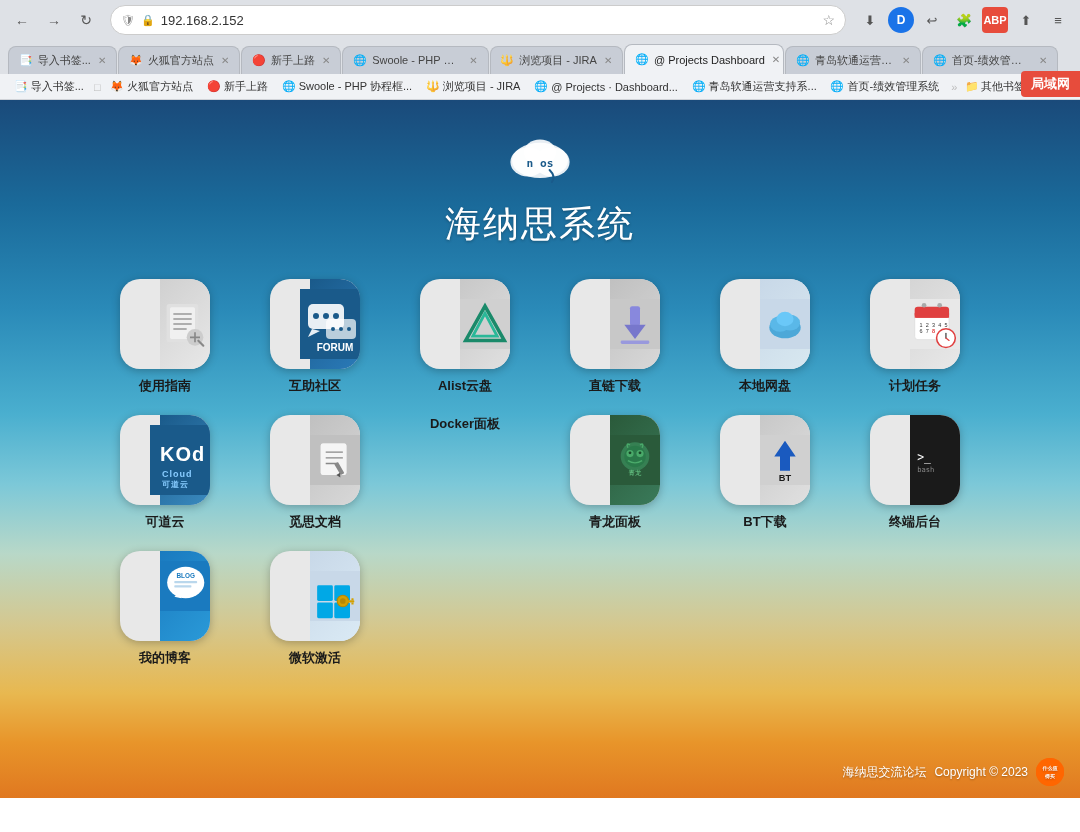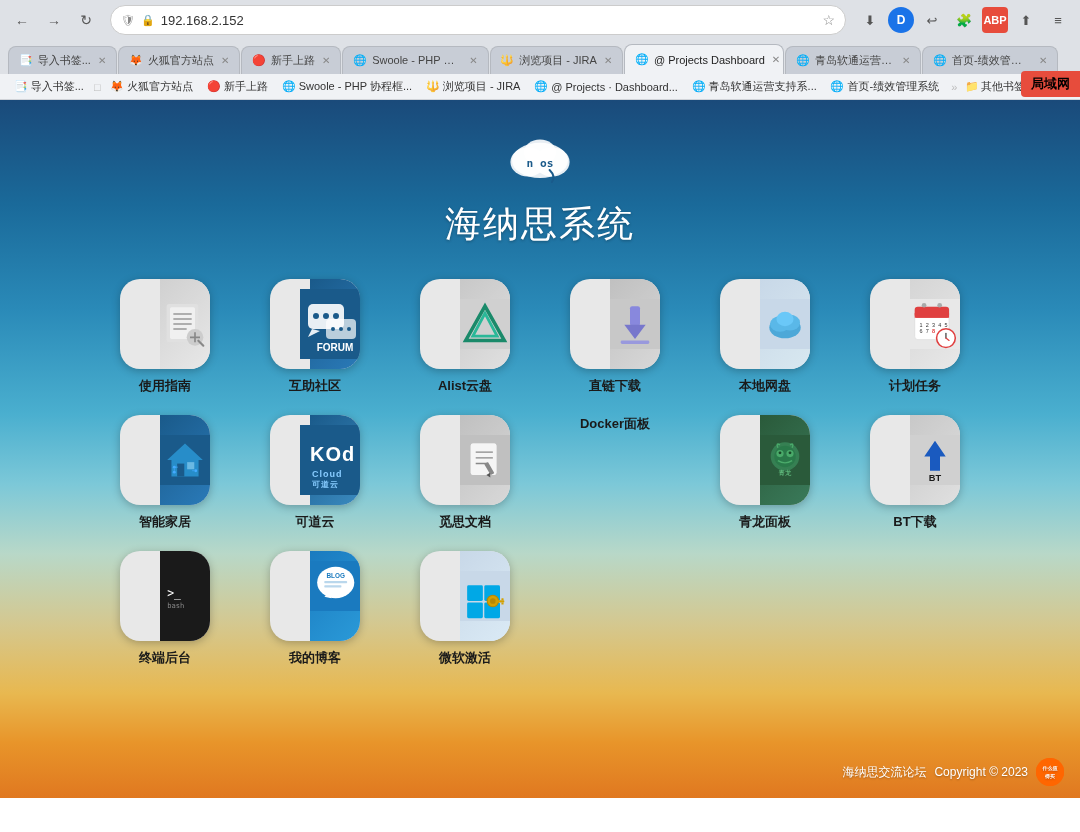--- a/index.html
+++ b/index.html
@@ -132,21 +132,21 @@
       padding: 2px 6px; border-radius: 4px; cursor: pointer; color: #333;
       font-size: 11px; white-space: nowrap;
     }
 
     
     .local-net-badge {
       position: absolute;
       top: 71px;
       right: 0;
       background: #e74c3c;
-      color: #000000;
+      color: #ffffff;
       font-size: 13px;
       font-weight: bold;
       padding: 4px 10px;
       border-radius: 4px 0 0 4px;
       z-index: 10;
     }
 
     
     .main-content {
       width: 100%;
@@ -566,41 +566,20 @@
 
             <circle cx="46" cy="50" r="12" fill="white" stroke="#e04040" stroke-width="2"></circle>
             <line x1="46" y1="44" x2="46" y2="50" stroke="#333" stroke-width="1.5" stroke-linecap="round"></line>
             <line x1="46" y1="50" x2="50" y2="53" stroke="#e04040" stroke-width="1.5" stroke-linecap="round"></line>
           </svg>
         </div>
       </div>
       <span class="app-label">计划任务</span>
     </div>
 
-    <div class="app-item">
-      <div class="app-icon-wrap">
-        <div class="icon-smarthome">
-          <svg width="70" height="70" viewBox="0 0 70 70">
-            <rect width="70" height="70" fill="#1a5a8a"></rect>
-
-            <polygon points="35,12 10,35 16,35 16,58 54,58 54,35 60,35" fill="#2a9ad8" opacity="0.8"></polygon>
-            <rect x="24" y="40" width="10" height="18" fill="#1a5a8a"></rect>
-            <rect x="38" y="38" width="10" height="10" fill="#88ccee" opacity="0.7"></rect>
-
-            <circle cx="20" cy="45" r="2" fill="#4af"></circle>
-            <circle cx="20" cy="52" r="2" fill="#4af"></circle>
-            <line x1="20" y1="47" x2="20" y2="50" stroke="#4af" stroke-width="1"></line>
-            <line x1="20" y1="45" x2="25" y2="45" stroke="#4af" stroke-width="1"></line>
-            <circle cx="50" cy="50" r="2" fill="#4af"></circle>
-            <line x1="48" y1="50" x2="45" y2="50" stroke="#4af" stroke-width="1"></line>
-          </svg>
-        </div>
-      </div>
-      <span class="app-label">智能家居</span>
-    </div>
 
     <div class="app-item">
       <div class="app-icon-wrap">
         <div class="icon-kod">
           <svg width="70" height="70" viewBox="0 0 70 70">
             <rect width="70" height="70" fill="#1a5a8a"></rect>
             <text x="10" y="36" font-size="20" font-weight="bold" fill="white" font-family="Arial">KOd</text>
             <text x="12" y="52" font-size="9" fill="#88ccff">Cloud</text>
             <text x="12" y="62" font-size="8" fill="#88ccff">可道云</text>
           </svg>

